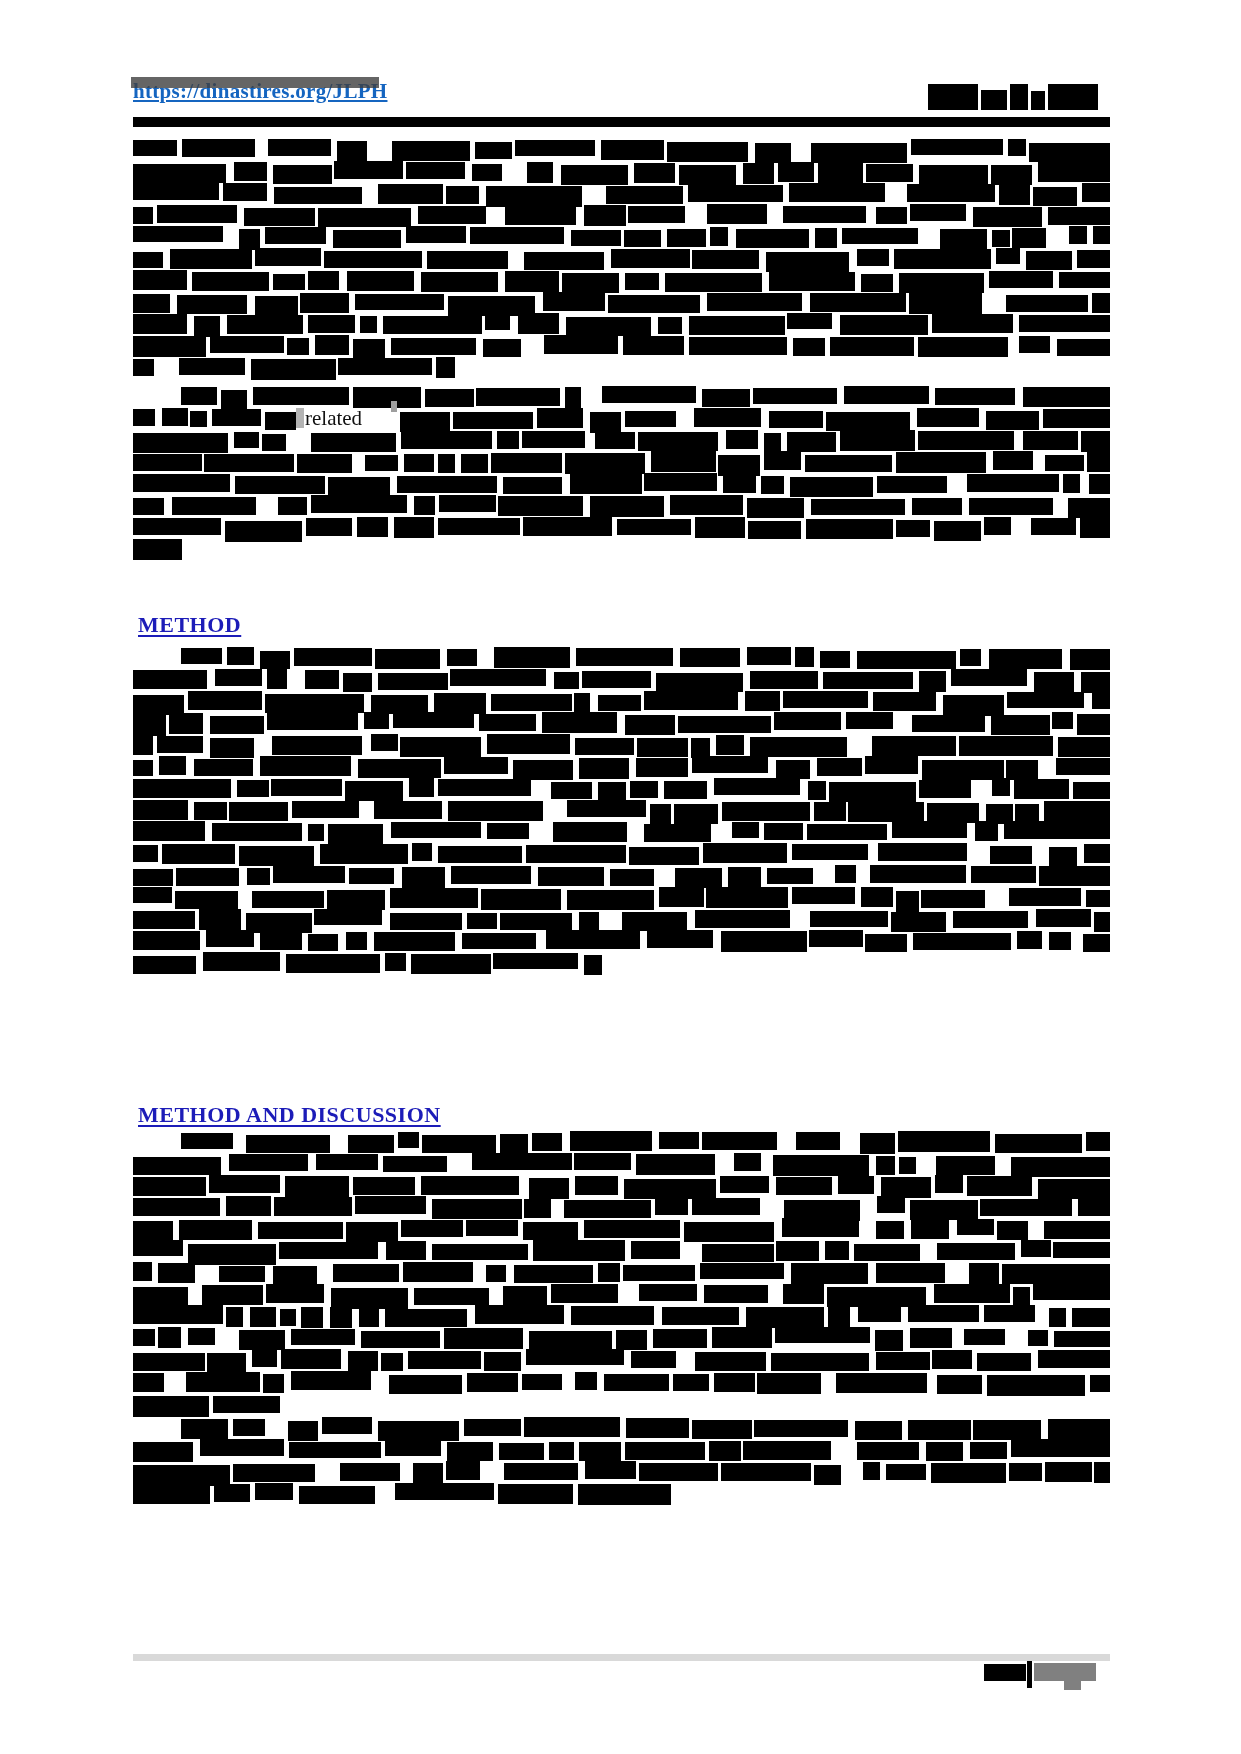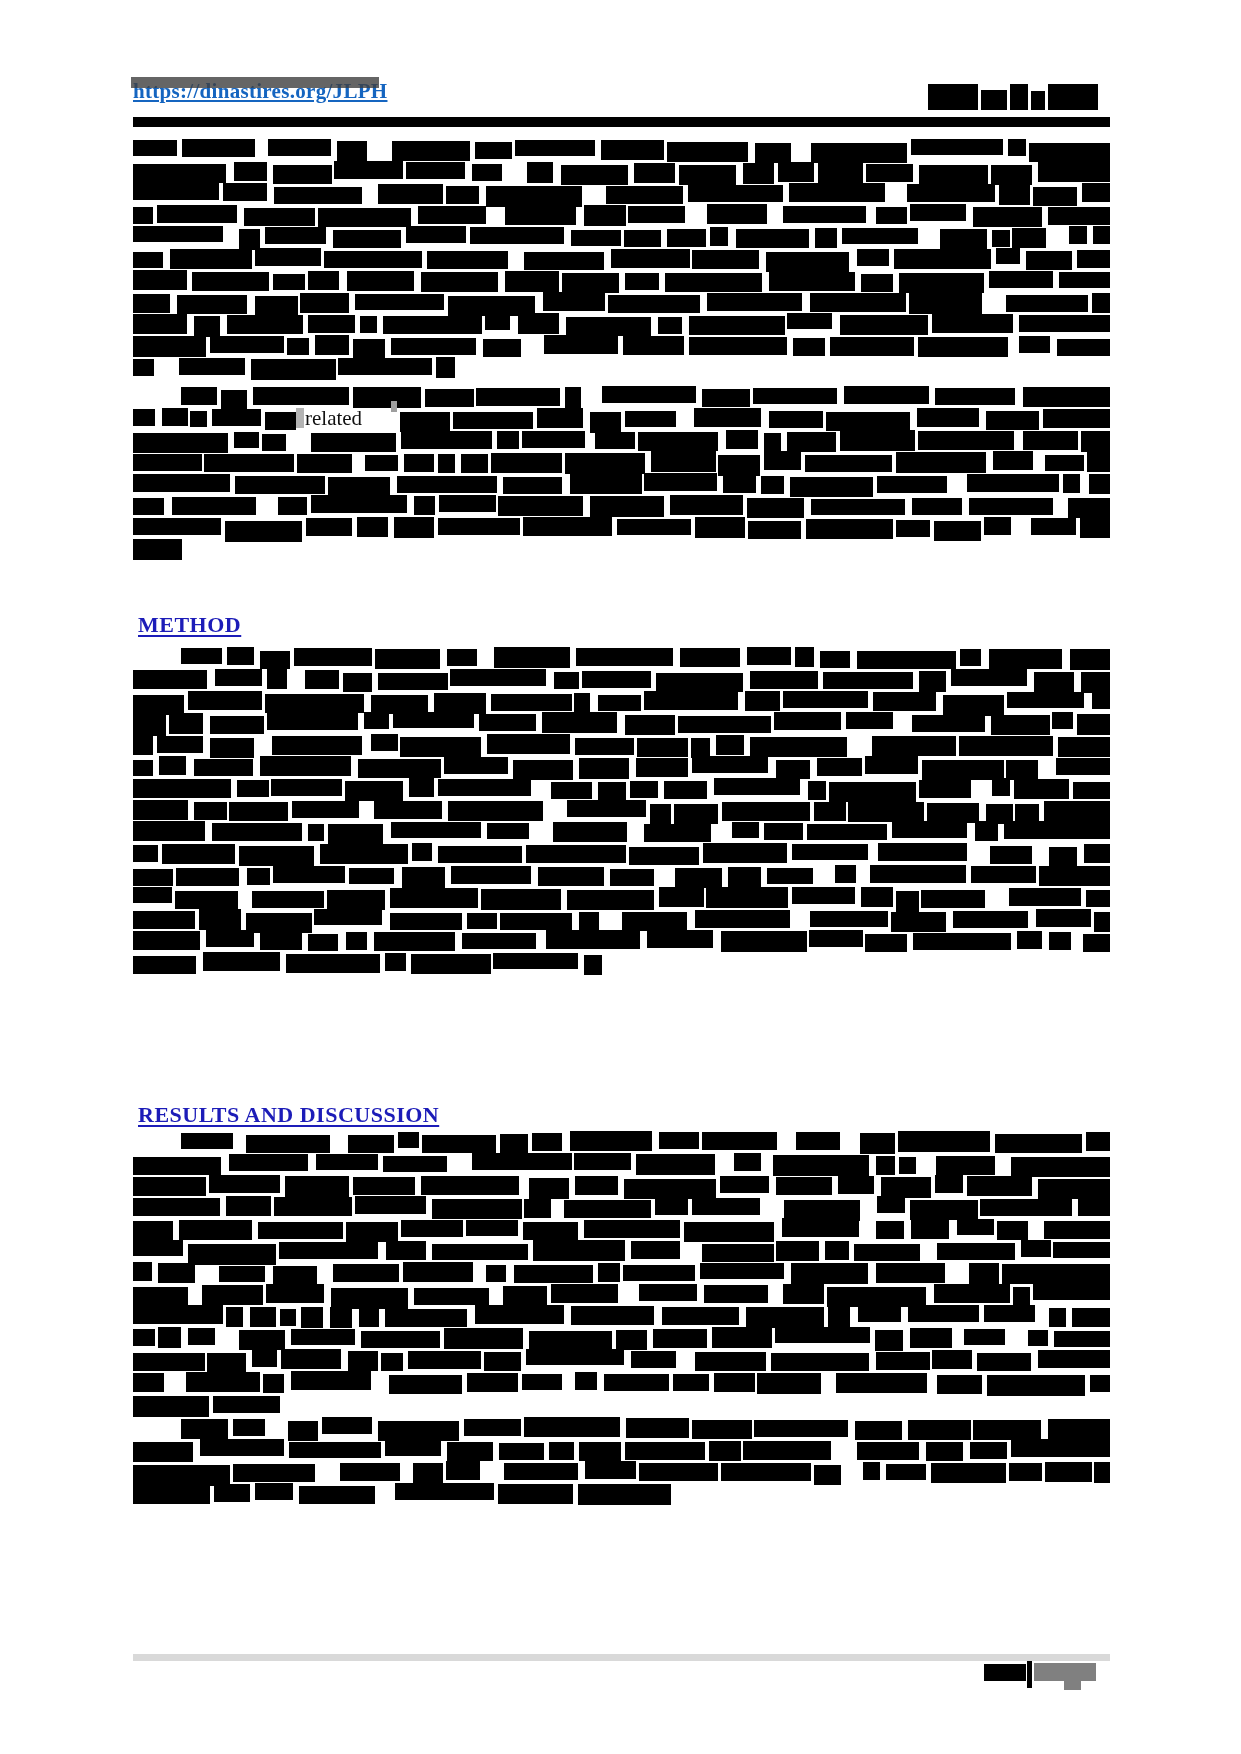--- a/index.html
+++ b/index.html
@@ -794,21 +794,21 @@
       <div class="rb" style="left: 214px; top: 1484px; width: 36px; height: 18px;"></div>
       <div class="rb" style="left: 255px; top: 1483px; width: 38px; height: 17px;"></div>
       <div class="rb" style="left: 299px; top: 1486px; width: 76px; height: 18px;"></div>
       <div class="rb" style="left: 395px; top: 1483px; width: 99px; height: 17px;"></div>
       <div class="rb" style="left: 498px; top: 1484px; width: 75px; height: 20px;"></div>
       <div class="rb" style="left: 578px; top: 1484px; width: 93px; height: 21px;"></div>
     </div>
 
   <h2 class="heading method">METHOD</h2>
 
-  <h2 class="heading results">RESULTS AND DISCUSSION</h2>
+  <h2 class="heading results">METHOD AND DISCUSSION</h2>
 
   <div class="word-shadow"></div>
   <span class="visible-word">related</span>
   <div class="word-sup"></div>
 
   <div class="footer-rule"></div>
   <div class="footer-pagenum"></div>
   <div class="footer-pipe"></div>
   <div class="footer-page-label"></div>
   <div class="footer-page-desc"></div>

